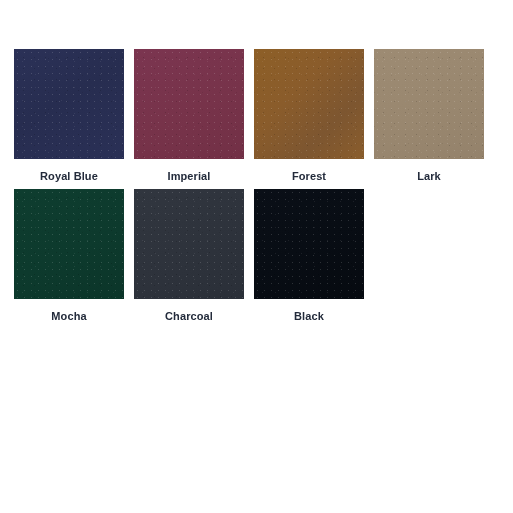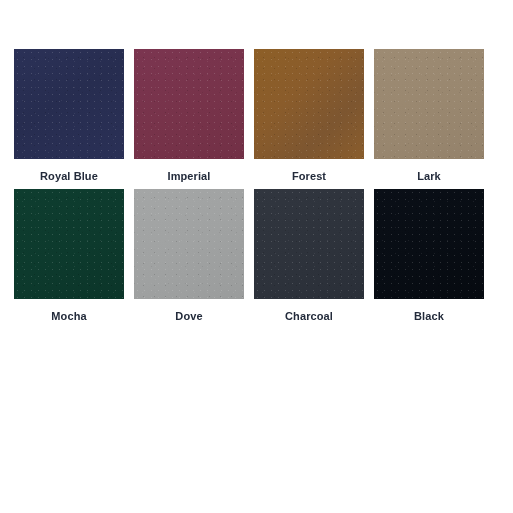--- a/index.html
+++ b/index.html
@@ -108,24 +108,20 @@
       </div>
       <div class="swatch-cell">
         <div class="swatch-chip" style="background-color: rgb(154, 136, 112); background-image: linear-gradient(155deg, rgb(157, 139, 115) 0%, rgb(153, 135, 111) 55%, rgb(148, 130, 107) 100%);"></div>
         <div class="swatch-label">Lark</div>
       </div>
       <div class="swatch-cell">
         <div class="swatch-chip" style="background-color: rgb(13, 58, 45); background-image: linear-gradient(155deg, rgb(14, 61, 47) 0%, rgb(13, 58, 45) 55%, rgb(11, 53, 41) 100%);"></div>
         <div class="swatch-label">Mocha</div>
       </div>
       <div class="swatch-cell">
-        <div class="swatch-chip" style="background-color: rgb(160, 162, 162); background-image: linear-gradient(150deg, rgb(164, 166, 166) 0%, rgb(160, 162, 162) 50%, rgb(154, 156, 156) 100%);"></div>
-        <div class="swatch-label">Dove</div>
-      </div>
-      <div class="swatch-cell">
         <div class="swatch-chip" style="background-color: rgb(46, 51, 60); background-image: linear-gradient(150deg, rgb(49, 54, 63) 0%, rgb(46, 51, 60) 50%, rgb(42, 47, 56) 100%);"></div>
         <div class="swatch-label">Charcoal</div>
       </div>
       <div class="swatch-cell">
         <div class="swatch-chip" style="background-color: rgb(8, 13, 20); background-image: linear-gradient(150deg, rgb(10, 15, 23) 0%, rgb(8, 13, 20) 50%, rgb(6, 10, 16) 100%);"></div>
         <div class="swatch-label">Black</div>
       </div>
       <div class="swatch-cell is-empty"></div>
     </div>
 </div>

